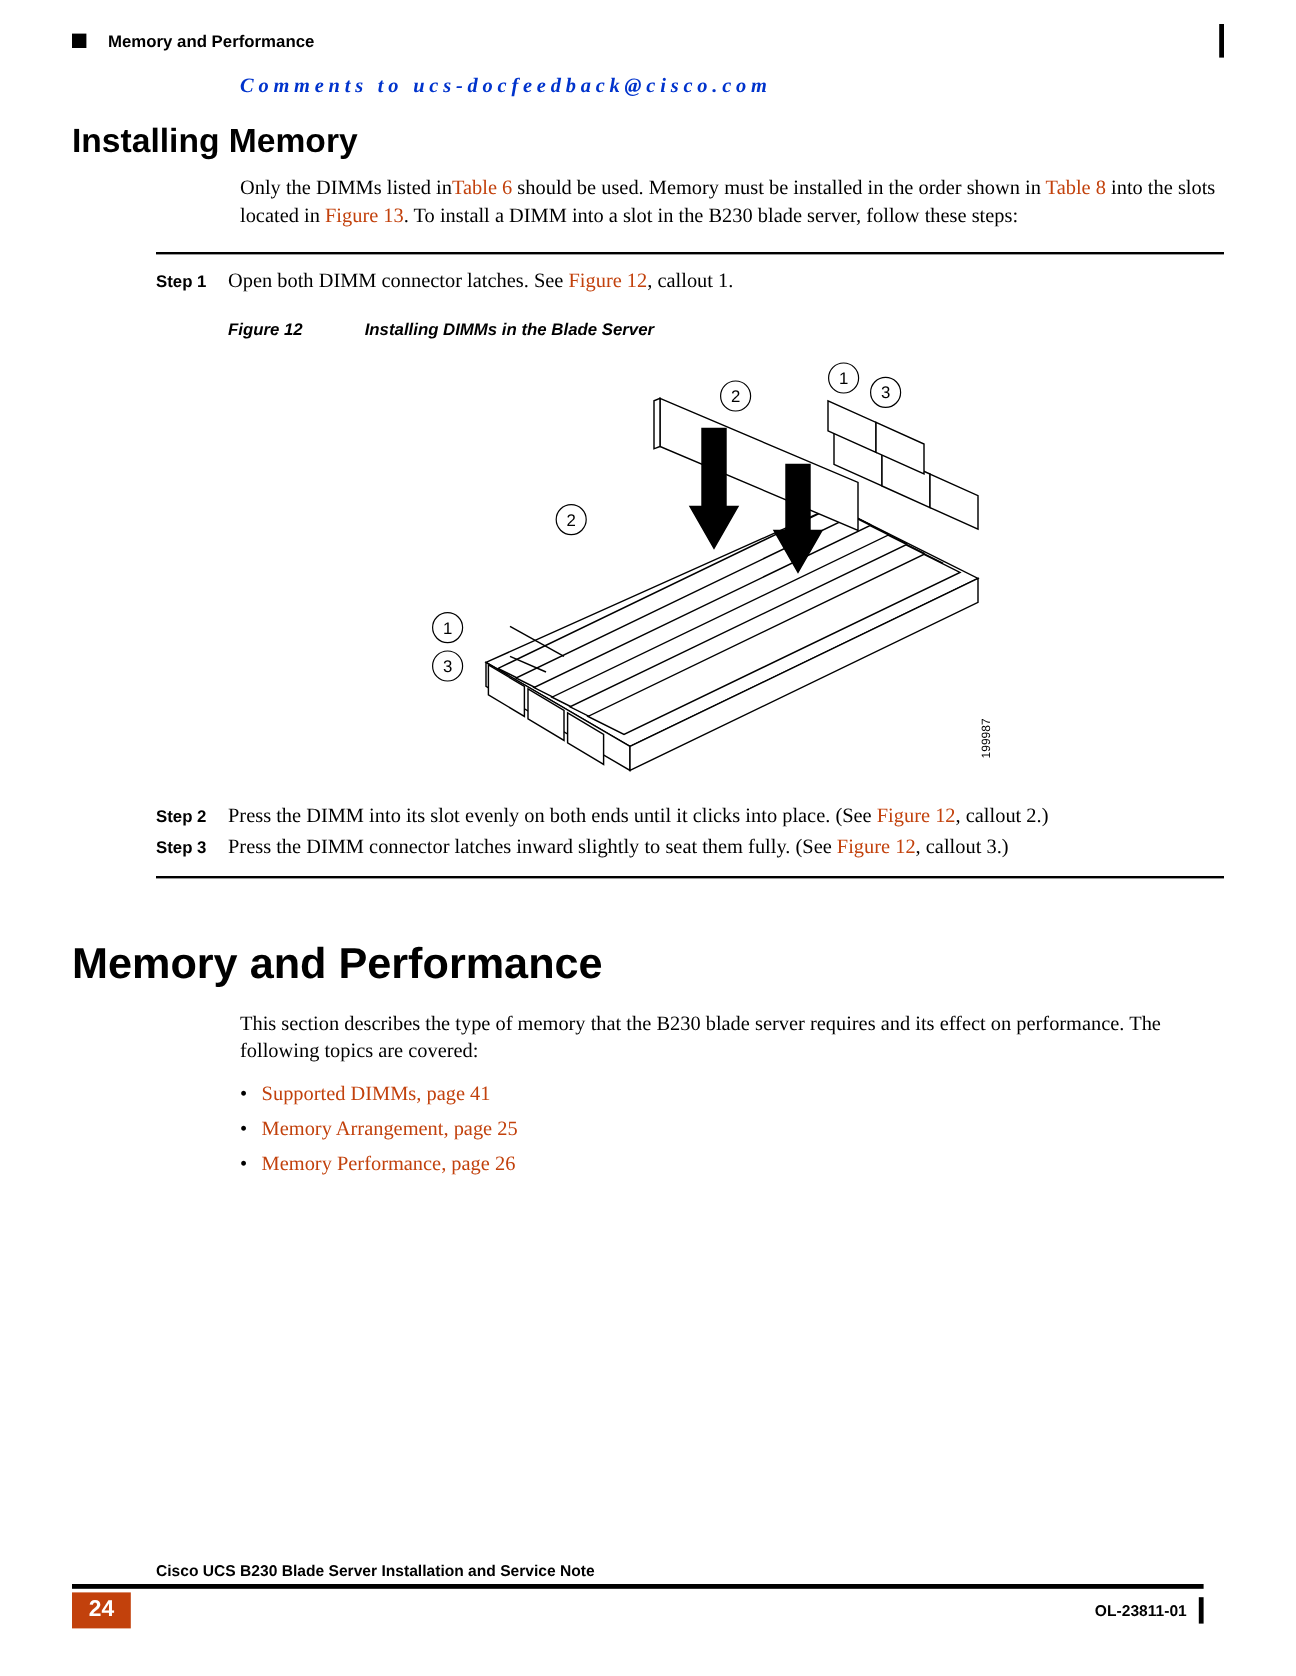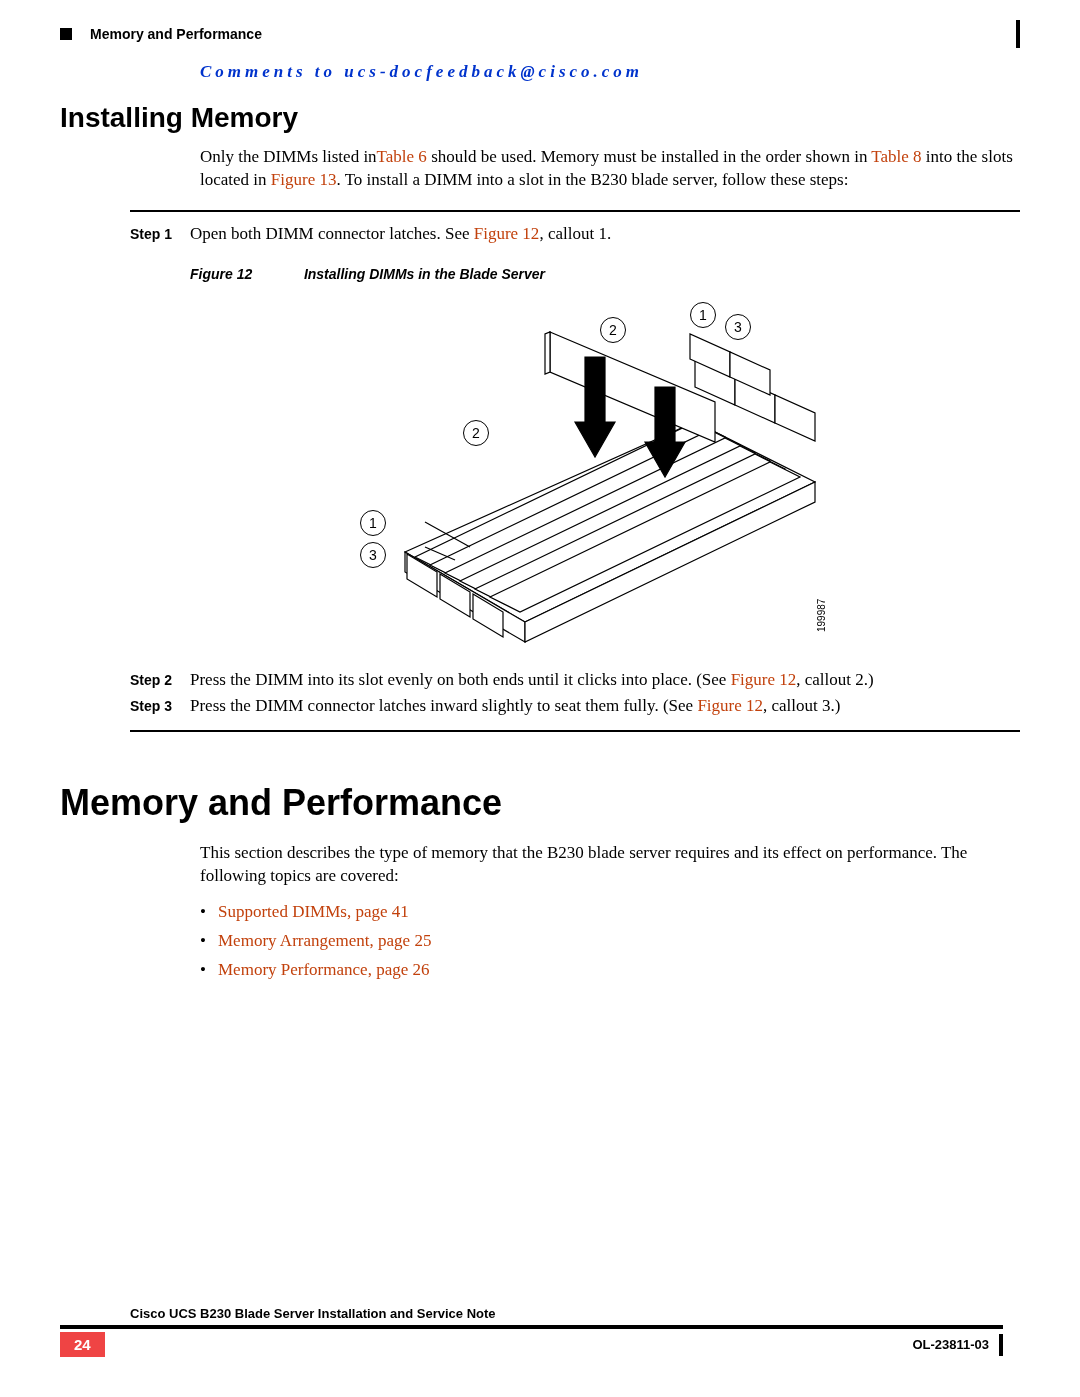--- a/index.html
+++ b/index.html
@@ -22,21 +22,21 @@
 .figcap .fn{display:inline-block;width:110px}
 .fig{position:relative;width:560px;height:360px;margin:0 auto 18px auto}
 .fig svg{width:560px;height:360px}
 .cal{position:absolute;width:24px;height:24px;border:1.5px solid #000;border-radius:50%;font-family:Arial,sans-serif;font-size:14px;text-align:center;line-height:24px;background:#fff}
 .topics{margin-left:140px;font-size:17px;line-height:1.7}
 .topics .b{display:inline-block;width:18px}
 .ftr{position:absolute;left:60px;right:77px;bottom:40px}
 .ftr .ft{font-family:Arial,sans-serif;font-weight:bold;font-size:13px;margin-left:70px;margin-bottom:4px}
 .ftr .bar{height:4px;background:#000;margin-bottom:0}
 .ftr .row{display:flex;align-items:center;margin-top:3px}
-.pgbox{background:#ef4444;color:#fff;font-family:Arial,sans-serif;font-weight:bold;font-size:15px;padding:4px 14px}
+.pgbox{background:#c2410c;color:#fff;font-family:Arial,sans-serif;font-weight:bold;font-size:19px;padding:4px 14px}
 .ol{font-family:Arial,sans-serif;font-weight:bold;font-size:13px;margin-left:auto}
 .vbar{width:4px;height:22px;background:#000;margin-left:10px}
 </style>
 </head>
 <body>
 
 <div class="page">
 
 <div class="hdr">
  <div class="hsq"></div>
@@ -133,18 +133,18 @@
  <div><span class="b">•</span><span class="lnk">Supported DIMMs, page 41</span></div>
  <div><span class="b">•</span><span class="lnk">Memory Arrangement, page 25</span></div>
  <div><span class="b">•</span><span class="lnk">Memory Performance, page 26</span></div>
 </div>
 
 <div class="ftr">
  <div class="ft">Cisco UCS B230 Blade Server Installation and Service Note</div>
  <div class="bar"></div>
  <div class="row">
   <div class="pgbox">24</div>
-  <div class="ol">OL-23811-03</div>
+  <div class="ol">OL-23811-01</div>
   <div class="vbar"></div>
  </div>
 </div>
 
 </div>
 
 </body></html>

